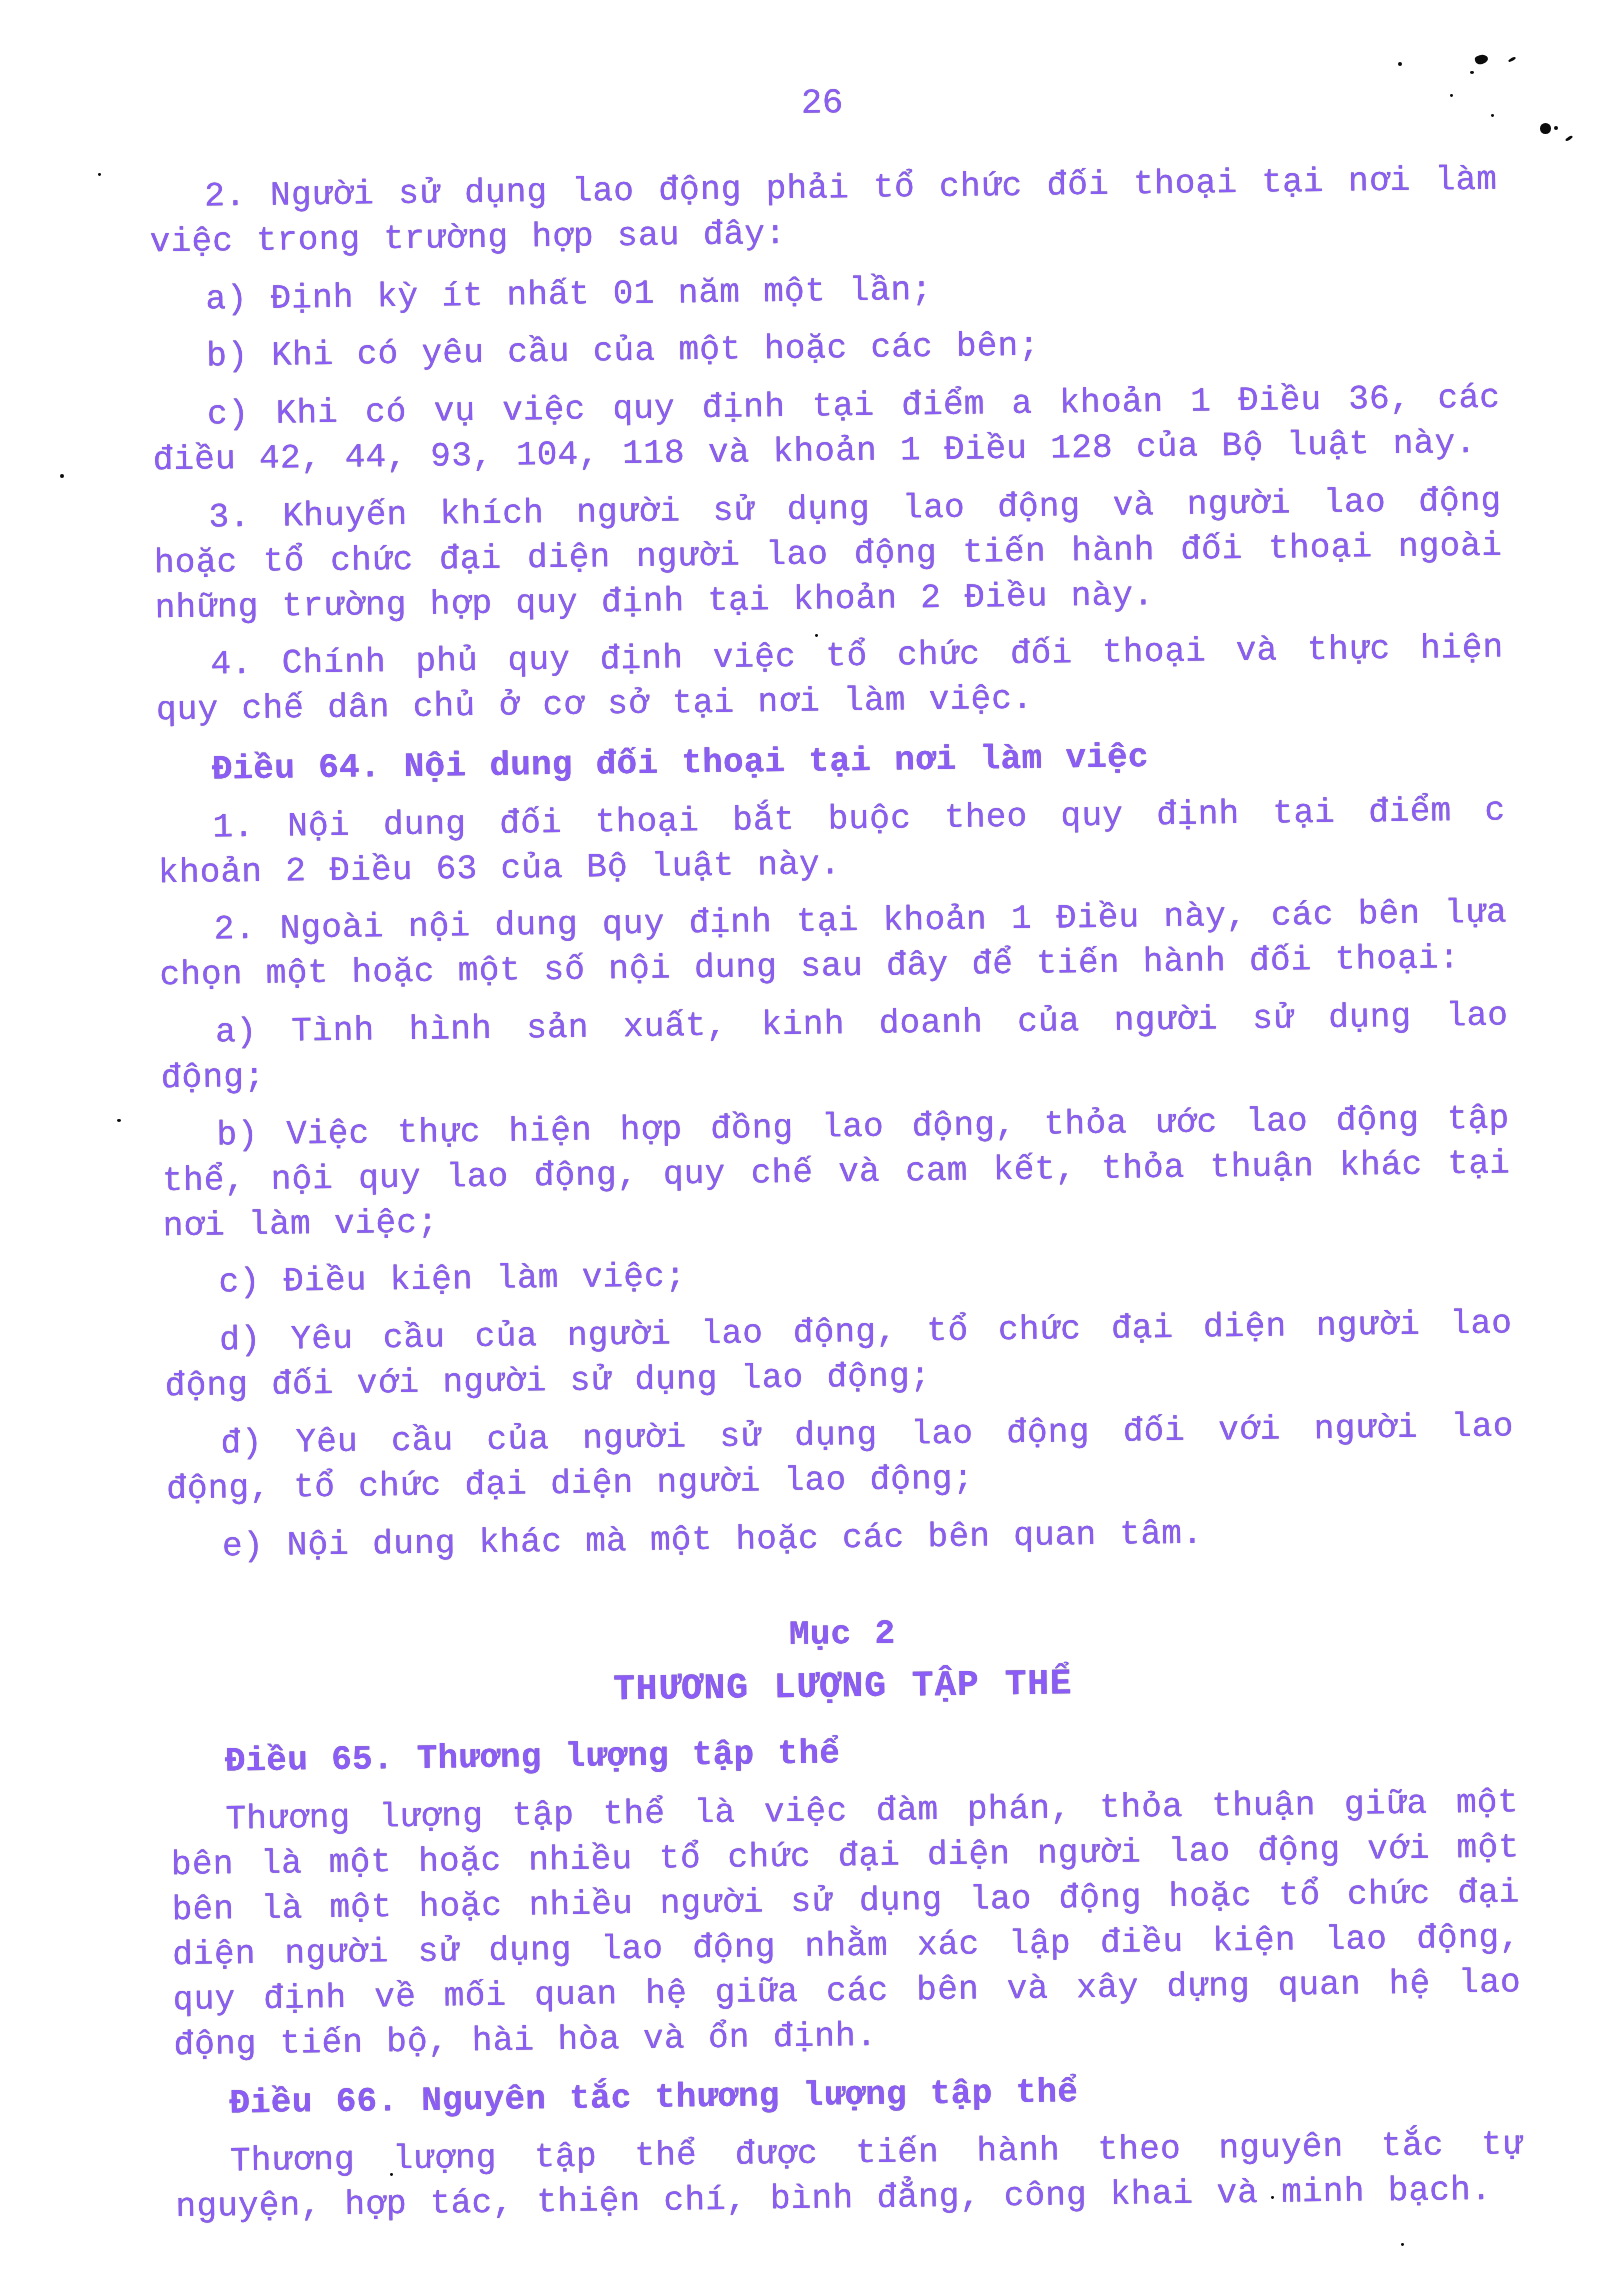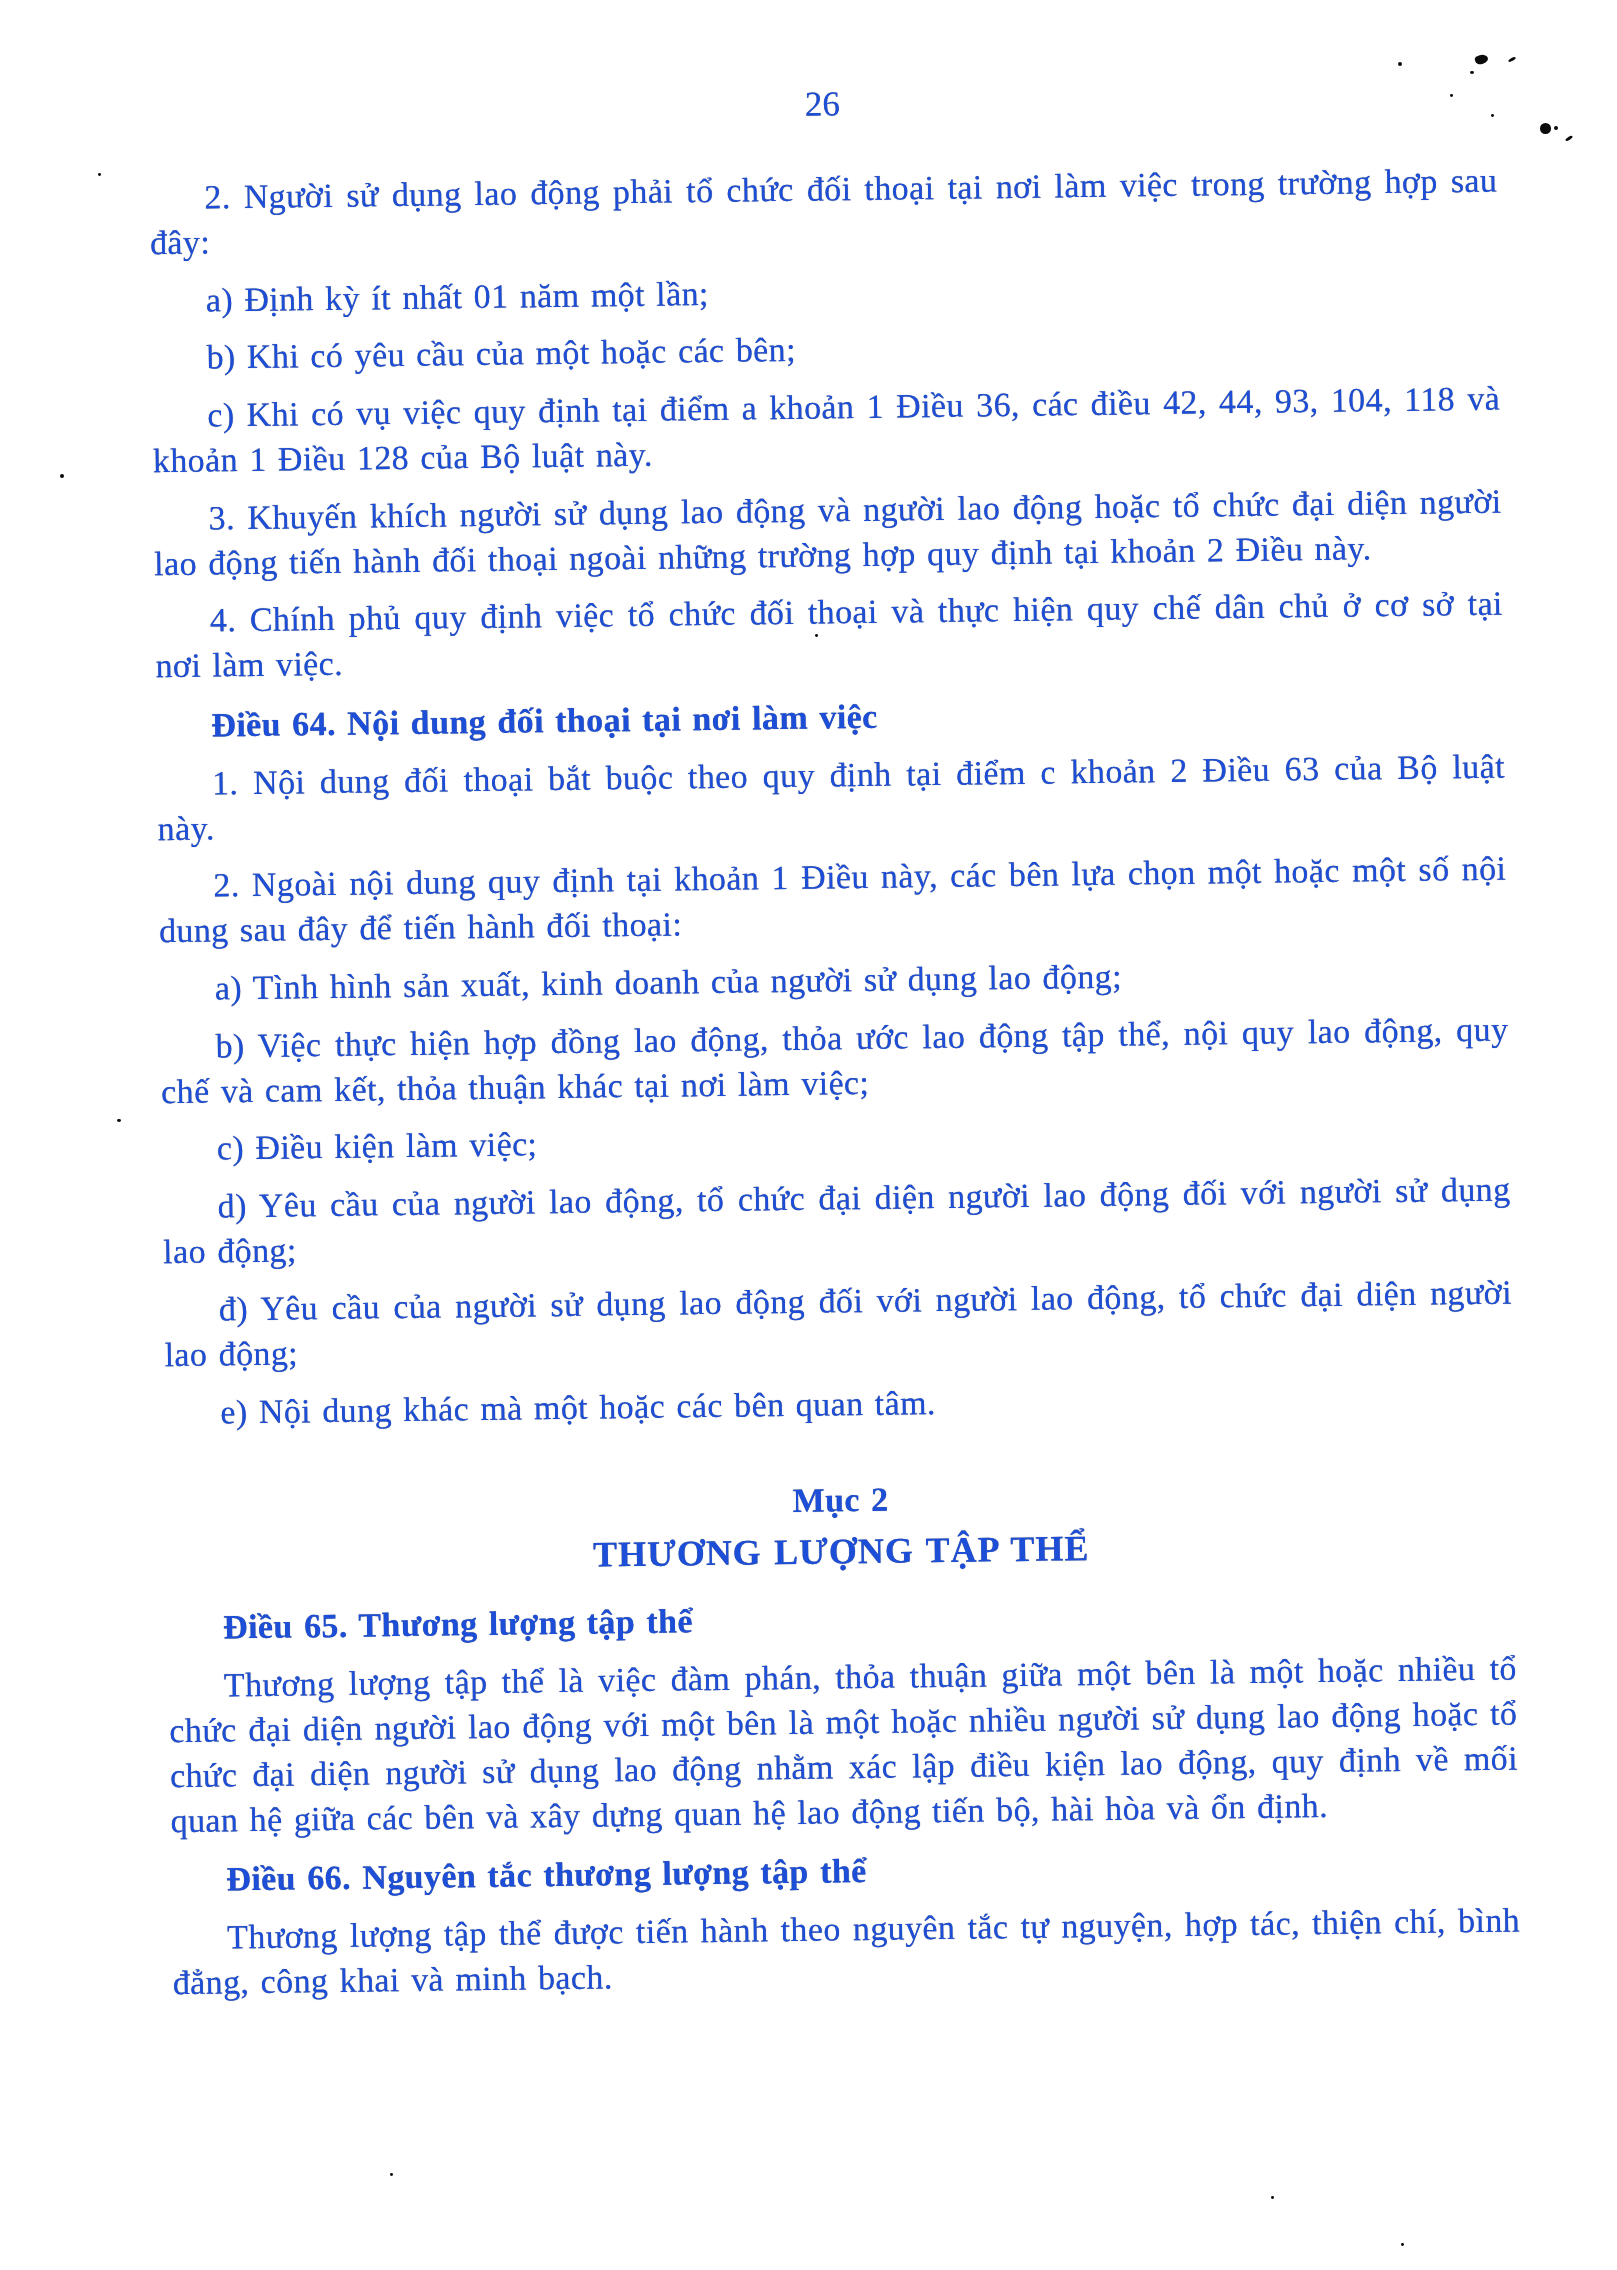--- a/index.html
+++ b/index.html
@@ -11,22 +11,22 @@
     width: 1618px;
     height: 2270px;
     overflow: hidden;
   }
   .sheet {
     position: relative;
     width: 1618px;
     height: 2270px;
     background: #ffffff;
     overflow: hidden;
-    font-family: Liberation Serif, serif;
-    color: #1d4ed8;
+    font-family: Liberation Mono, monospace;
+    color: #8b5cf6;
   }
   .content {
     position: absolute;
     left: 148px;
     top: 88px;
     width: 1348px;
     transform: rotate(-0.75deg);
     transform-origin: 30% 0;
     text-shadow: 0 0 0.8px rgba(0,0,0,0.6);
   }

